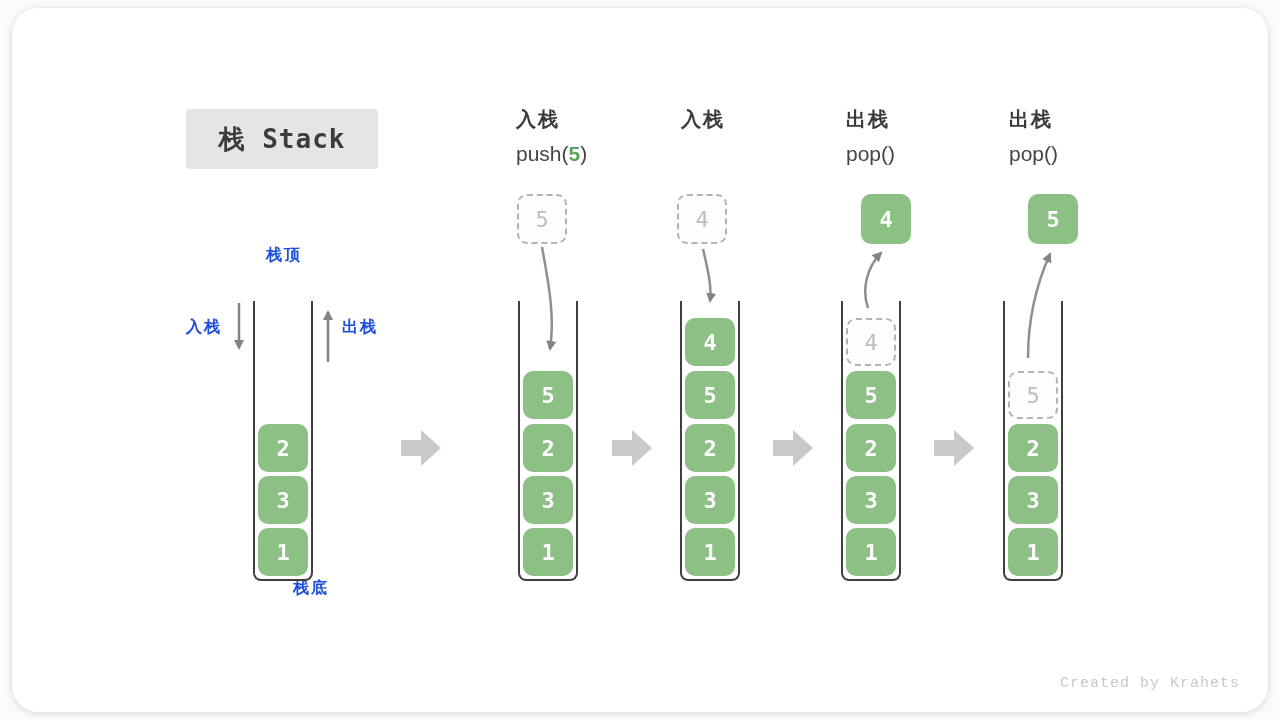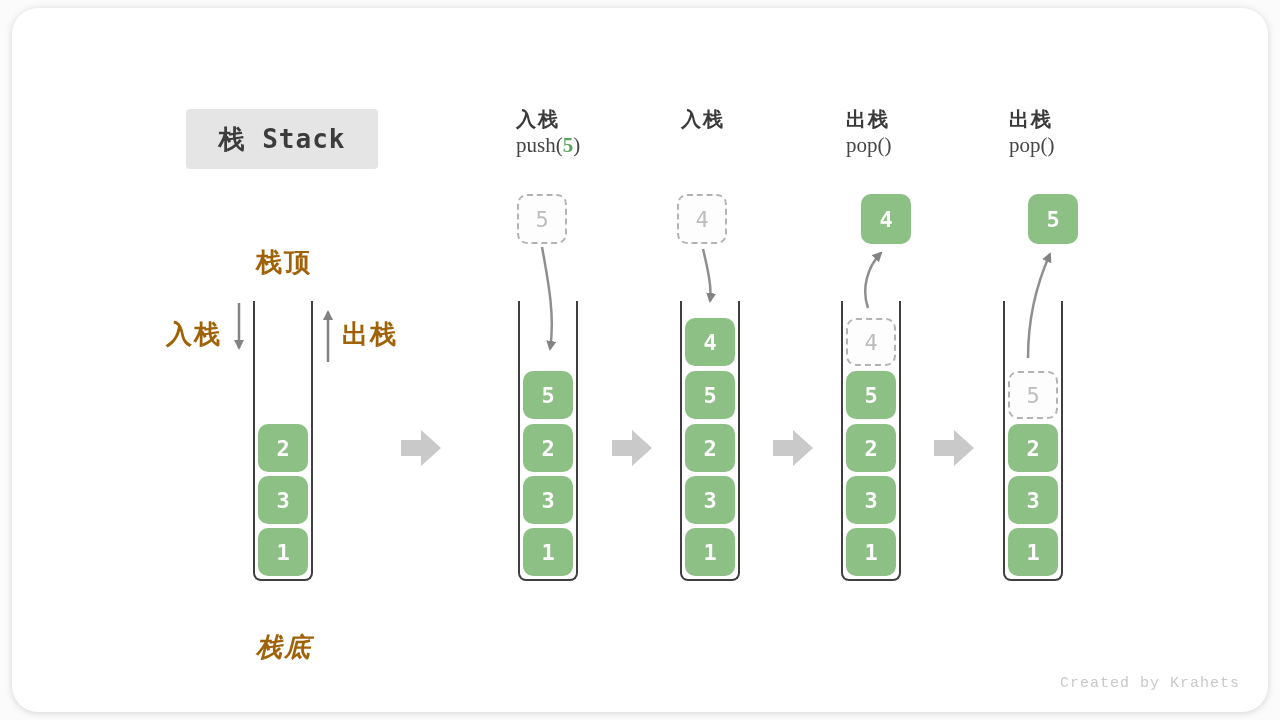--- a/index.html
+++ b/index.html
@@ -10,21 +10,21 @@
 
   
   .badge{position:absolute;left:186px;top:109px;width:192px;height:60px;background:#e5e5e5;
          border-radius:4px;display:flex;align-items:center;justify-content:center;
          font-family:"DejaVu Sans Mono","Liberation Sans",monospace;font-size:26px;font-weight:bold;
          color:#3c3c3c;letter-spacing:1px;}
 
   
   .op{position:absolute;top:106px;width:170px;}
   .op .zh{font-size:20px;font-weight:bold;color:#3a3a3a;letter-spacing:2px;line-height:26px;}
-  .op .code{font-family:Liberation Serif, serif;font-size:21px;color:#454545;line-height:26px;}
+  .op .code{margin-top:9px;font-family:Liberation Sans, sans-serif;font-size:21px;color:#454545;line-height:26px;}
   .op .code .arg{color:#5aa35a;font-weight:bold;}
   #op-1{left:516px;} #op-2{left:681px;} #op-3{left:846px;} #op-4{left:1009px;}
 
   
   .container{position:absolute;top:301px;width:60px;height:280px;box-sizing:border-box;
              border-left:2px solid #3f3f3f;border-right:2px solid #3f3f3f;border-bottom:2px solid #3f3f3f;
              border-bottom-left-radius:8px;border-bottom-right-radius:8px;background:transparent;}
   #stack-1{left:253px;} #stack-2{left:518px;} #stack-3{left:680px;} #stack-4{left:841px;} #stack-5{left:1003px;}
 
   
@@ -36,23 +36,23 @@
 
   
   .float-box{position:absolute;top:194px;width:50px;height:50px;box-sizing:border-box;border-radius:10px;
              display:flex;align-items:center;justify-content:center;
              font-family:"DejaVu Sans Mono",monospace;font-size:22px;}
   .float-box.solid{background:#8cc084;color:#fff;font-weight:bold;}
   .float-box.dashed{background:#fdfdfd;border:2px dashed #b3b3b3;color:#bdbdbd;}
   #float-1{left:517px;} #float-2{left:677px;} #float-3{left:861px;} #float-4{left:1028px;}
 
   
-  .anno{position:absolute;font-size:26px;font-weight:bold;color:#a16207;letter-spacing:2px;}
+  .anno{position:absolute;font-size:16px;font-weight:bold;color:#1d4ed8;letter-spacing:2px;}
   #anno-top{left:239px;top:245px;width:90px;text-align:center;}
-  #anno-bottom{left:239px;top:630px;width:90px;text-align:center;font-style:italic;}
+  #anno-bottom{left:239px;top:578px;width:90px;text-align:right;}
   #anno-push{left:146px;top:317px;width:76px;text-align:right;}
   #anno-pop{left:342px;top:317px;width:76px;text-align:left;}
 
   .overlay{position:absolute;left:0;top:0;pointer-events:none;}
 
   .watermark{position:absolute;left:1000px;top:675px;width:240px;text-align:right;
              font-family:Liberation Mono, monospace;font-size:15px;color:#c9c9c9;letter-spacing:1px;}
 </style>
 </head>
 <body>

